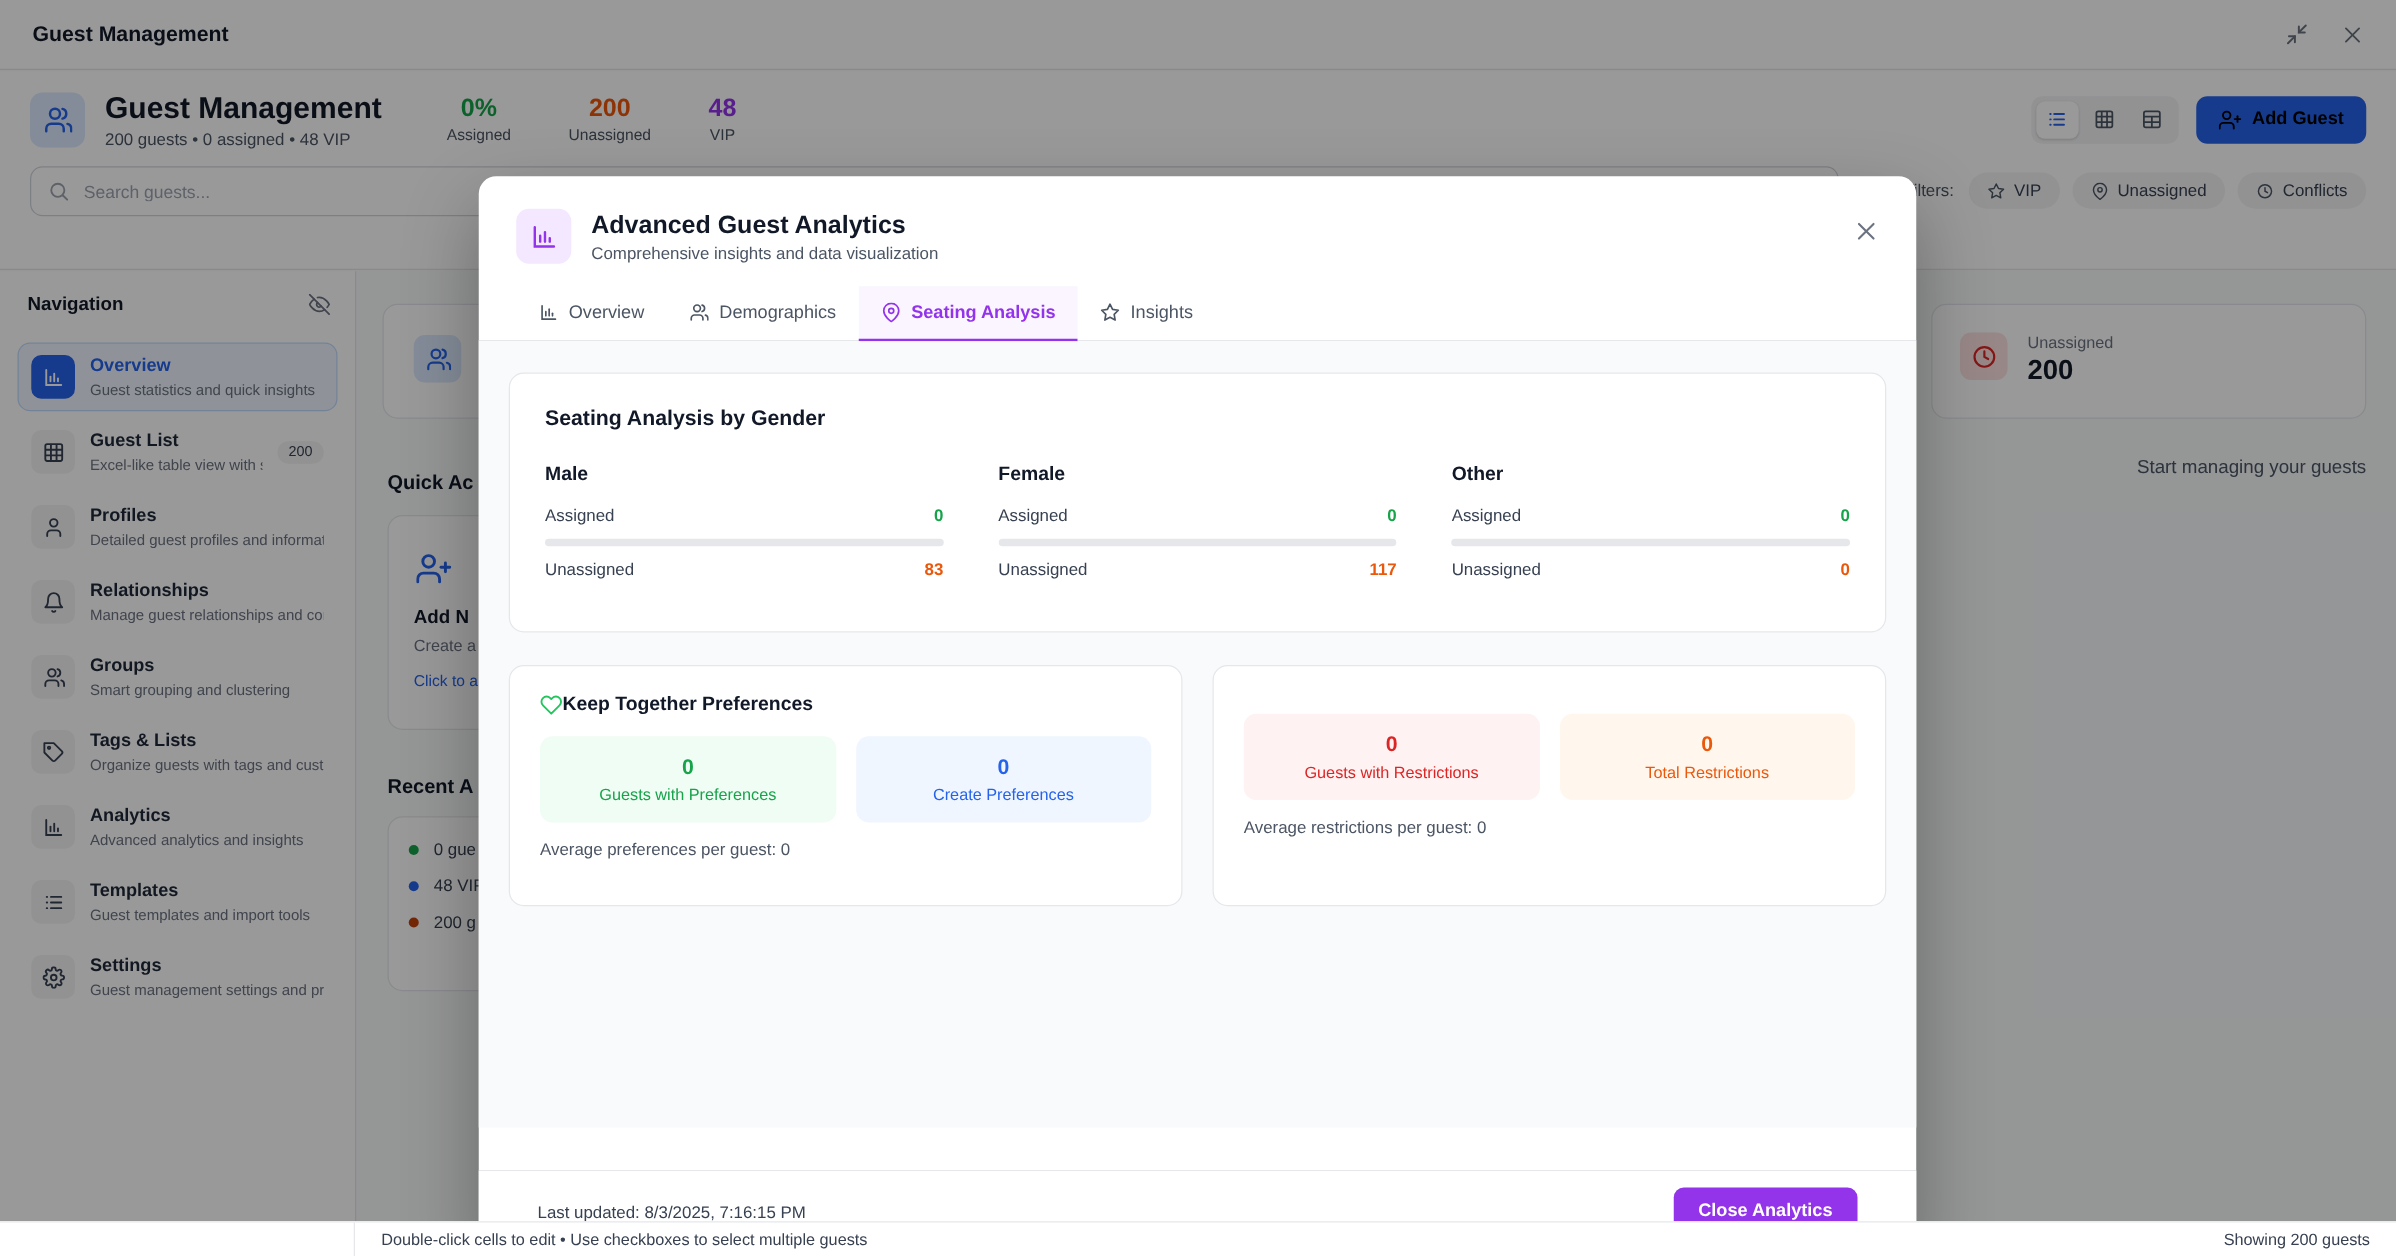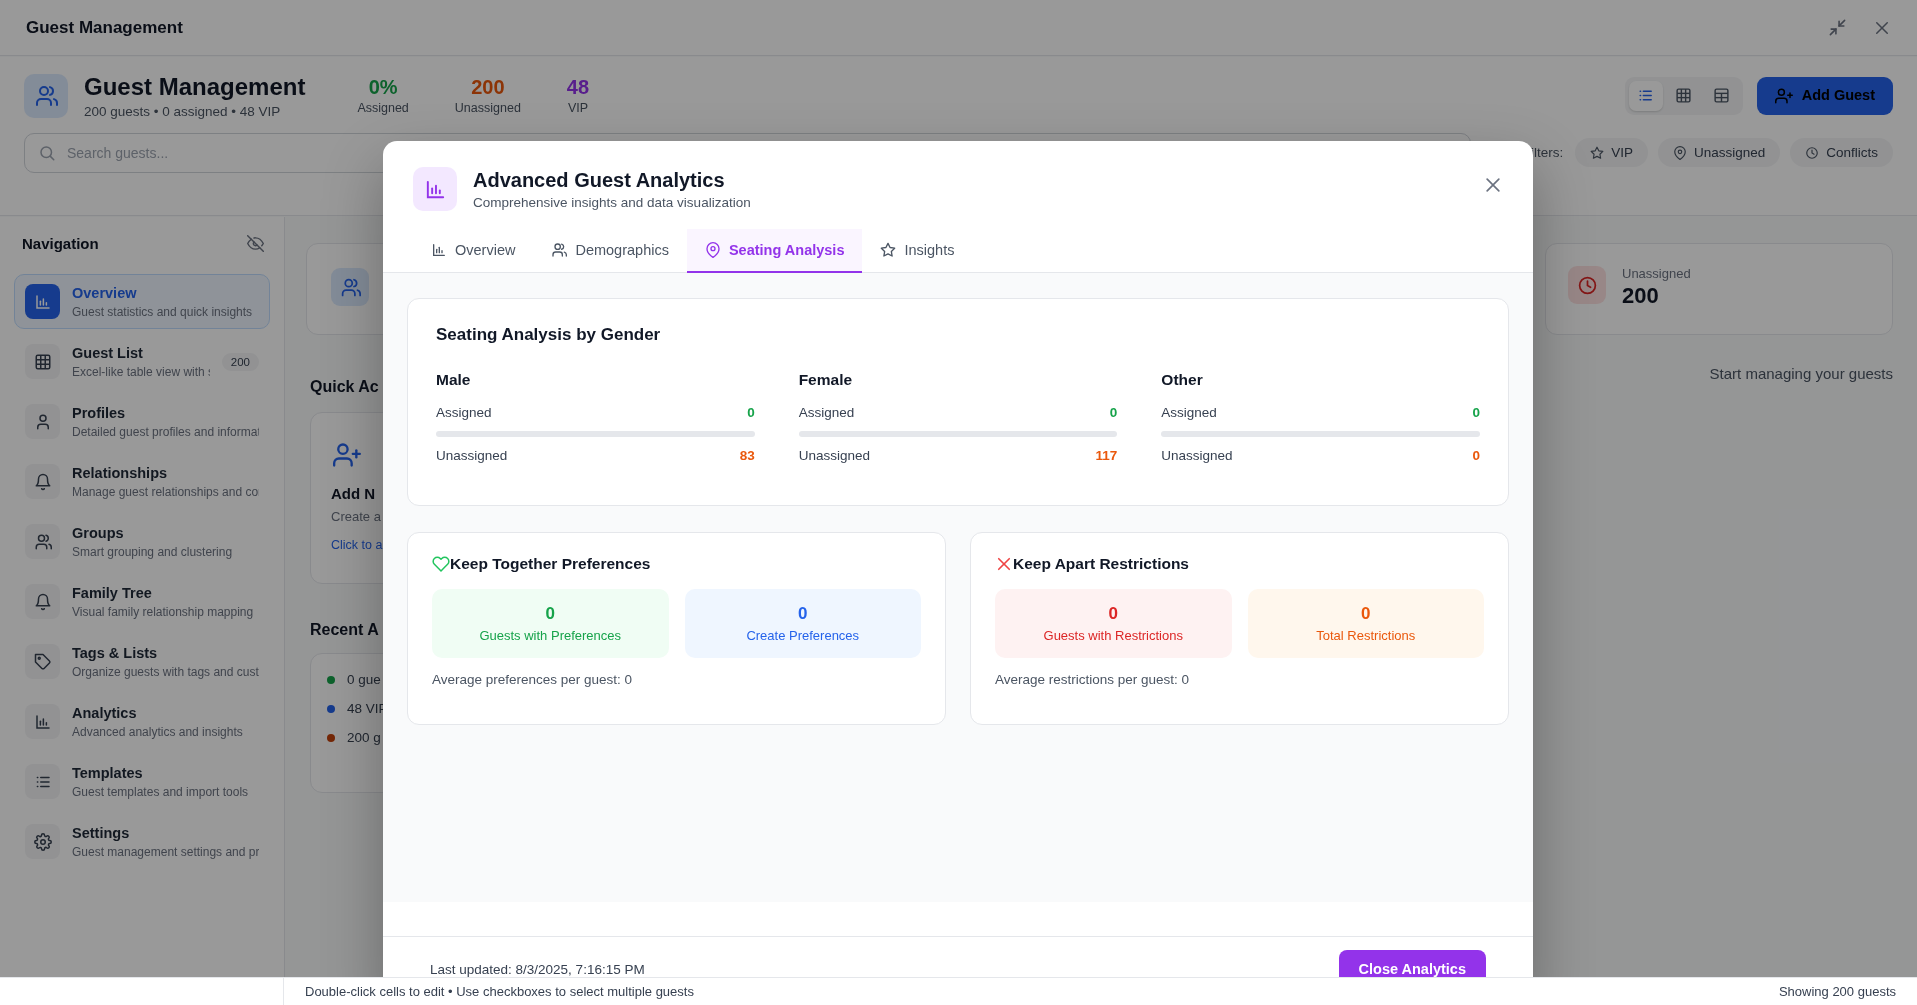--- a/index.html
+++ b/index.html
@@ -328,32 +328,20 @@
           <svg width="18" height="18" viewBox="0 0 24 24" fill="none" stroke="currentColor" stroke-width="2" stroke-linecap="round" stroke-linejoin="round">
             <path d="M17 21v-2a4 4 0 0 0-4-4H7a4 4 0 0 0-4 4v2"></path>
             <circle cx="10" cy="7" r="4"></circle>
             <path d="M23 21v-2a4 4 0 0 0-3-3.87"></path>
             <path d="M16 3.13a4 4 0 0 1 0 7.75"></path>
           </svg>
         </span>
       <span class="nav-txt">
           <span class="nav-title">Groups</span>
           <span class="nav-desc">Smart grouping and clustering</span>
-        </span>
-    </div>
-    <div class="nav-item">
-      <span class="nav-ico">
-          <svg width="18" height="18" viewBox="0 0 24 24" fill="none" stroke="currentColor" stroke-width="2" stroke-linecap="round" stroke-linejoin="round">
-            <path d="M18 8a6 6 0 0 0-12 0c0 7-3 9-3 9h18s-3-2-3-9"></path>
-            <path d="M13.73 21a2 2 0 0 1-3.46 0"></path>
-          </svg>
-        </span>
-      <span class="nav-txt">
-          <span class="nav-title">Family Tree</span>
-          <span class="nav-desc">Visual family relationship mapping</span>
         </span>
     </div>
     <div class="nav-item">
       <span class="nav-ico">
           <svg width="18" height="18" viewBox="0 0 24 24" fill="none" stroke="currentColor" stroke-width="2" stroke-linejoin="round">
             <path d="M20.59 13.41l-7.17 7.17a2 2 0 0 1-2.83 0L2 12V2h10l8.59 8.59a2 2 0 0 1 0 2.82z"></path>
             <circle cx="7" cy="7" r="1.3"></circle>
           </svg>
         </span>
       <span class="nav-txt">
@@ -589,29 +577,20 @@
           </div>
           <div class="tile tile-blue">
             <div class="tv">0</div>
             <div class="tl">Create Preferences</div>
           </div>
         </div>
         <div class="pr-caption">Average preferences per guest: 0</div>
       </div>
 
       <div class="pr-card">
-        <div class="pr-title">
-          <span style="color:#ef4444;">
-              <svg width="18" height="18" viewBox="0 0 24 24" fill="none" stroke="currentColor" stroke-width="2.2" stroke-linecap="round">
-                <line x1="5" y1="5" x2="19" y2="19"></line>
-                <line x1="19" y1="5" x2="5" y2="19"></line>
-              </svg>
-            </span>
-          <span>Keep Apart Restrictions</span>
-        </div>
         <div class="tile-grid">
           <div class="tile tile-red">
             <div class="tv">0</div>
             <div class="tl">Guests with Restrictions</div>
           </div>
           <div class="tile tile-orange">
             <div class="tv">0</div>
             <div class="tl">Total Restrictions</div>
           </div>
         </div>

